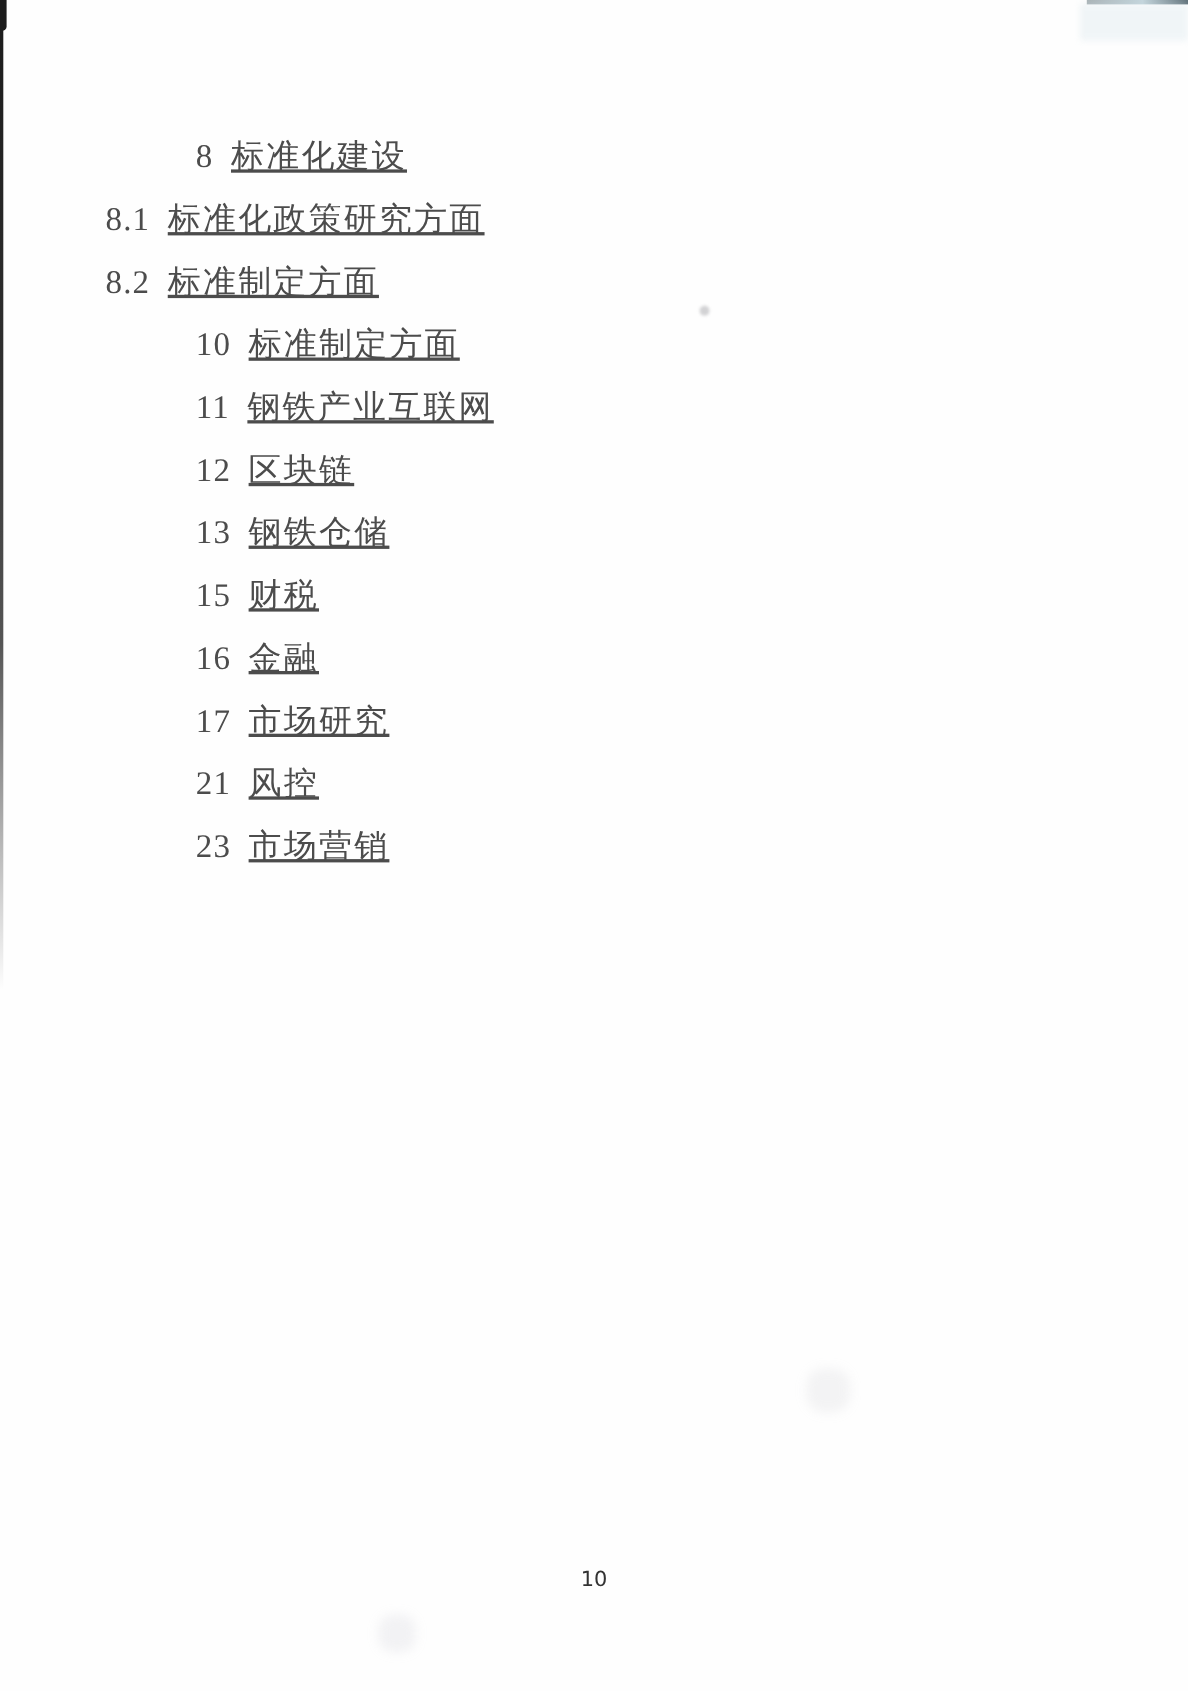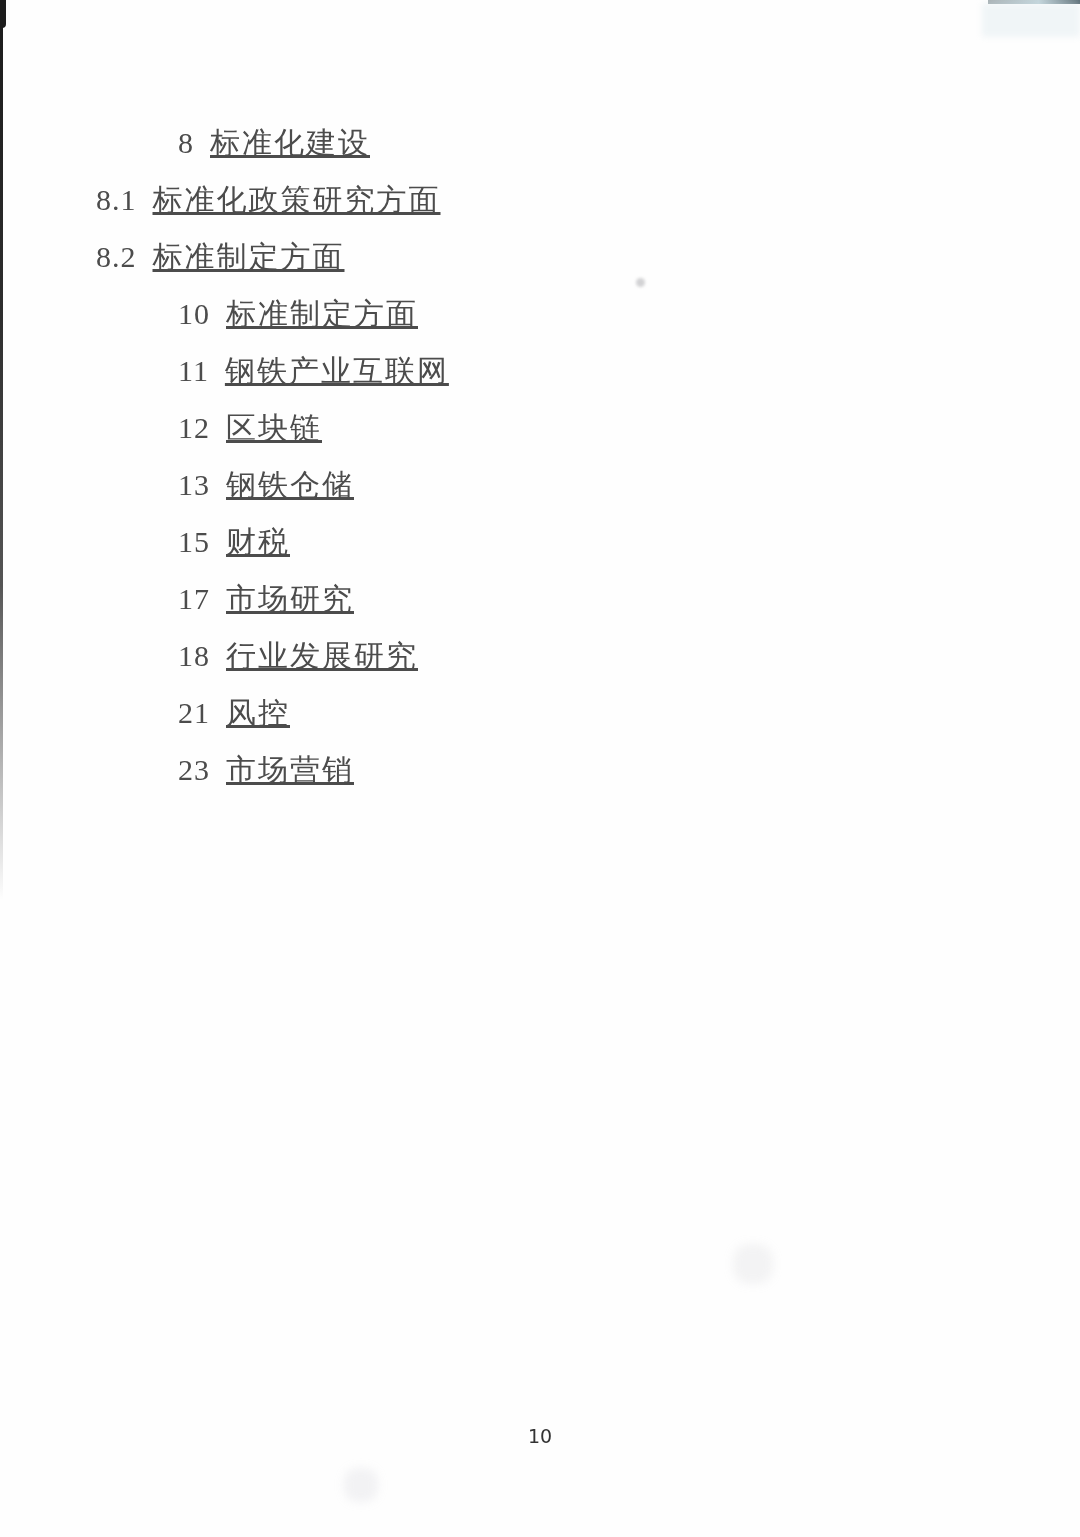--- a/index.html
+++ b/index.html
@@ -150,28 +150,28 @@
 
   <div class="row">
     <span class="num">13</span><span class="label">钢铁仓储</span>
   </div>
 
 
   <div class="row">
     <span class="num">15</span><span class="label">财税</span>
   </div>
 
+  <div class="row">
+    <span class="num">16</span><span class="label">金融</span>
+  </div>
 
   <div class="row">
     <span class="num">17</span><span class="label">市场研究</span>
   </div>
 
-  <div class="row">
-    <span class="num">18</span><span class="label">行业发展研究</span>
-  </div>
 
 
 
   <div class="row">
     <span class="num">21</span><span class="label">风控</span>
   </div>
 
 
   <div class="row">
     <span class="num">23</span><span class="label">市场营销</span>

